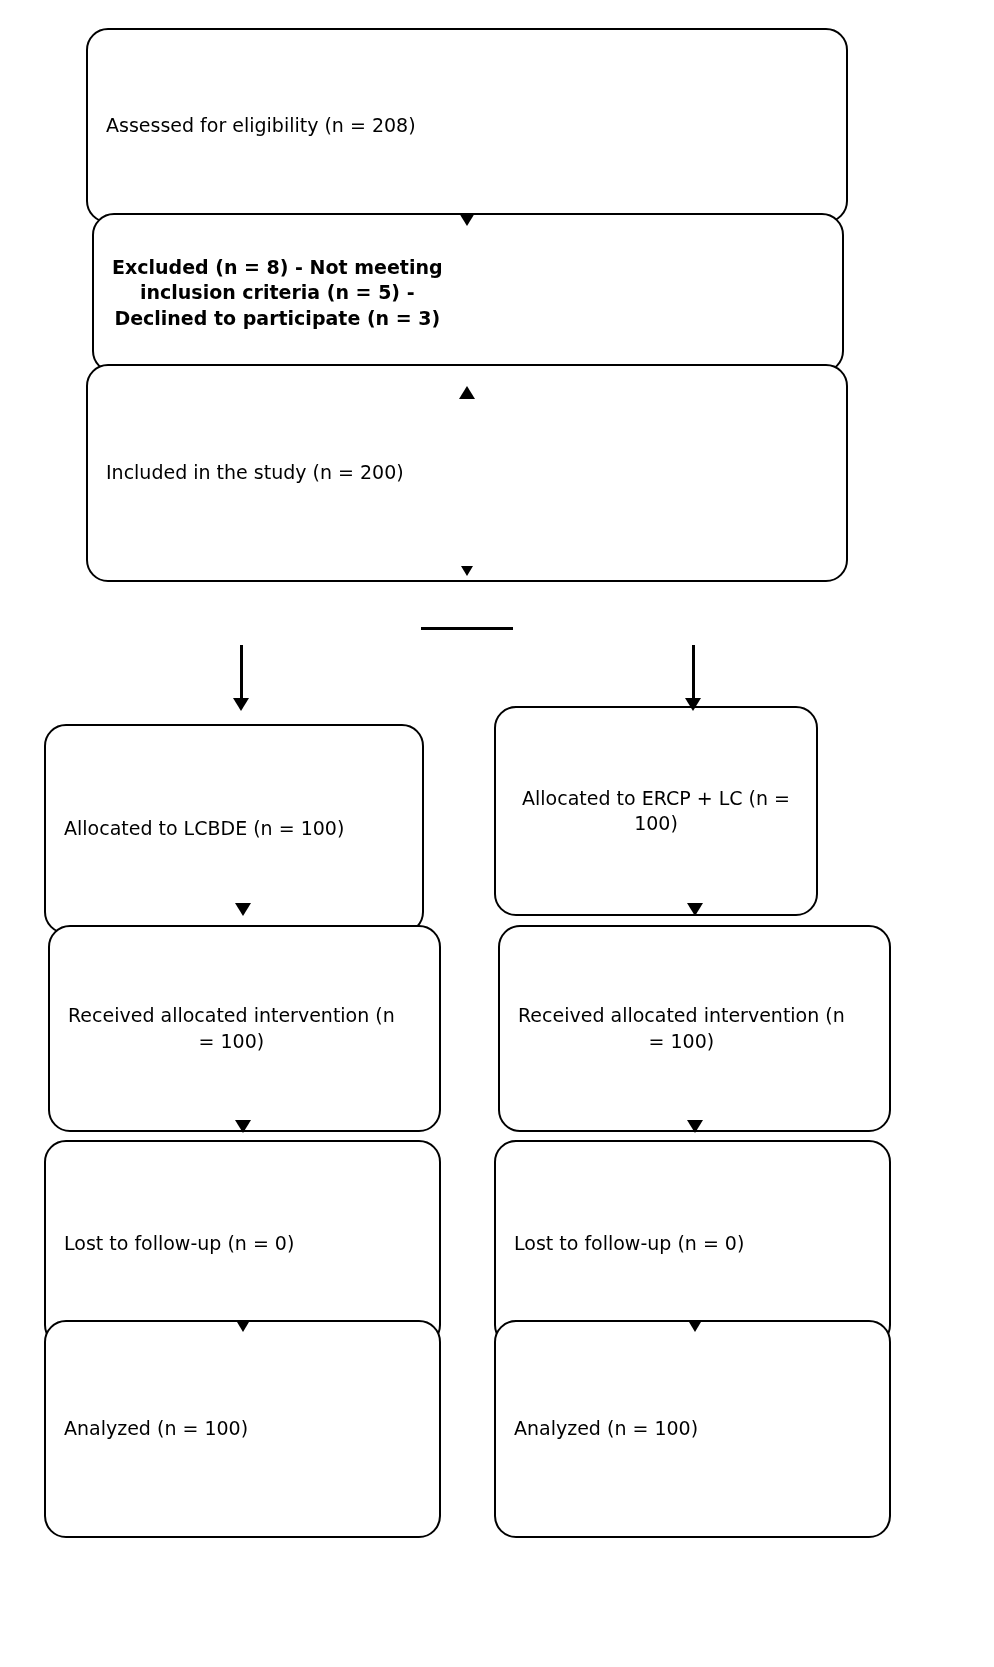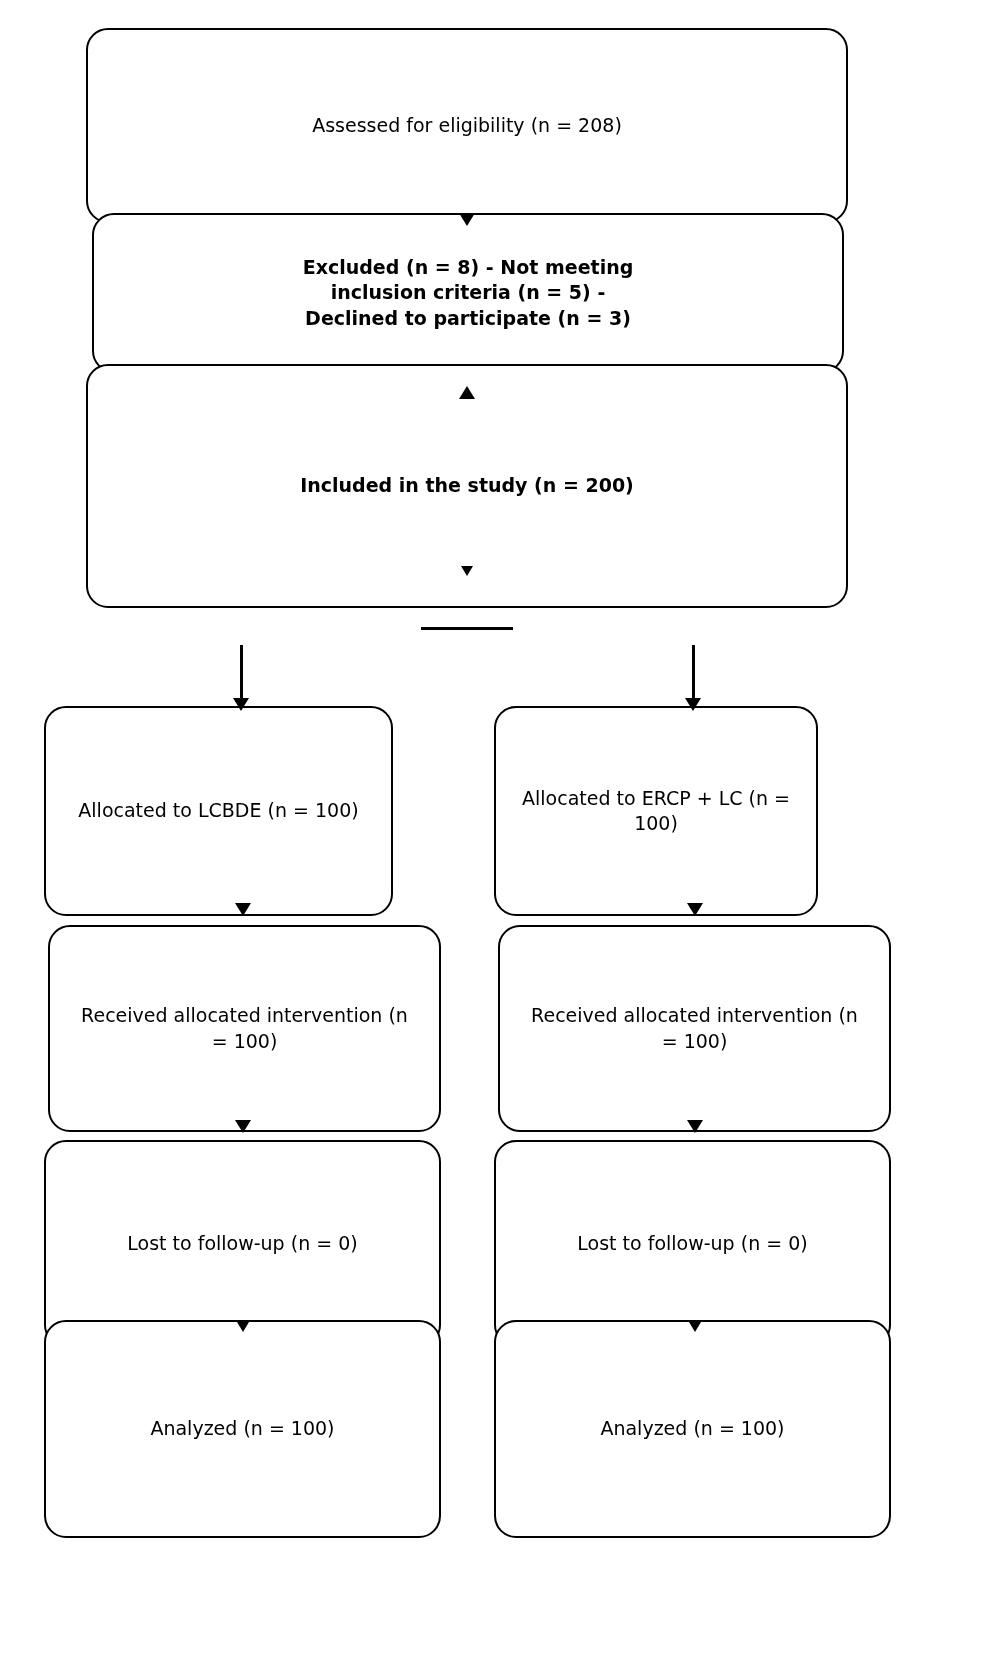--- a/index.html
+++ b/index.html
@@ -22,21 +22,21 @@
 
   
   .node {
     position: absolute;
     box-sizing: border-box;
     border: 2px solid #000000;
     border-radius: 22px;
     background: #ffffff;
     display: flex;
     align-items: center;
-    justify-content: center;
+    justify-content: flex-start;
     text-align: center;
     z-index: 1;
   }
   .node .label {
     font-size: 19px;
     line-height: 1.32;
     color: #000000;
     padding: 0 18px;
     white-space: pre-line;
   }
@@ -86,37 +86,37 @@
   <div class="node" style="left:86px; top:28px; width:762px; height:195px;">
     <div class="label">Assessed for eligibility (n = 208)</div>
   </div>
 
   <div class="node" style="left:92px; top:213px; width:752px; height:160px;font-weight:bold;">
     <div class="label">Excluded (n = 8) - Not meeting
 inclusion criteria (n = 5) -
 Declined to participate (n = 3)</div>
   </div>
 
-  <div class="node" style="left:86px; top:364px; width:762px; height:244px;font-weight:bold;">
+  <div class="node" style="left:86px; top:364px; width:762px; height:218px;">
     <div class="label">Included in the study (n = 200)</div>
   </div>
 
   <div class="arrowhead down" style="left:459px; top:213px;"></div>
   <div class="arrowhead up" style="left:459px; top:386px;"></div>
   <div class="arrowhead small-down" style="left:461px; top:566px;"></div>
 
   <div class="hbar" style="left:421px; top:627px; width:92px;"></div>
 
   <div class="vline" style="left:240px; top:645px; height:62px;"></div>
   <div class="arrowhead down" style="left:233px; top:698px;"></div>
 
   <div class="vline" style="left:692px; top:645px; height:62px;"></div>
   <div class="arrowhead down" style="left:685px; top:698px;"></div>
 
-  <div class="node" style="left:44px; top:706px; width:349px; height:210px;">
+  <div class="node" style="left:44px; top:724px; width:380px; height:210px;">
     <div class="label">Allocated to LCBDE (n = 100)</div>
   </div>
 
   <div class="node" style="left:48px; top:925px; width:393px; height:207px;">
     <div class="label">Received allocated intervention (n
 = 100)</div>
   </div>
 
   <div class="node" style="left:44px; top:1140px; width:397px; height:207px;">
     <div class="label">Lost to follow-up (n = 0)</div>

